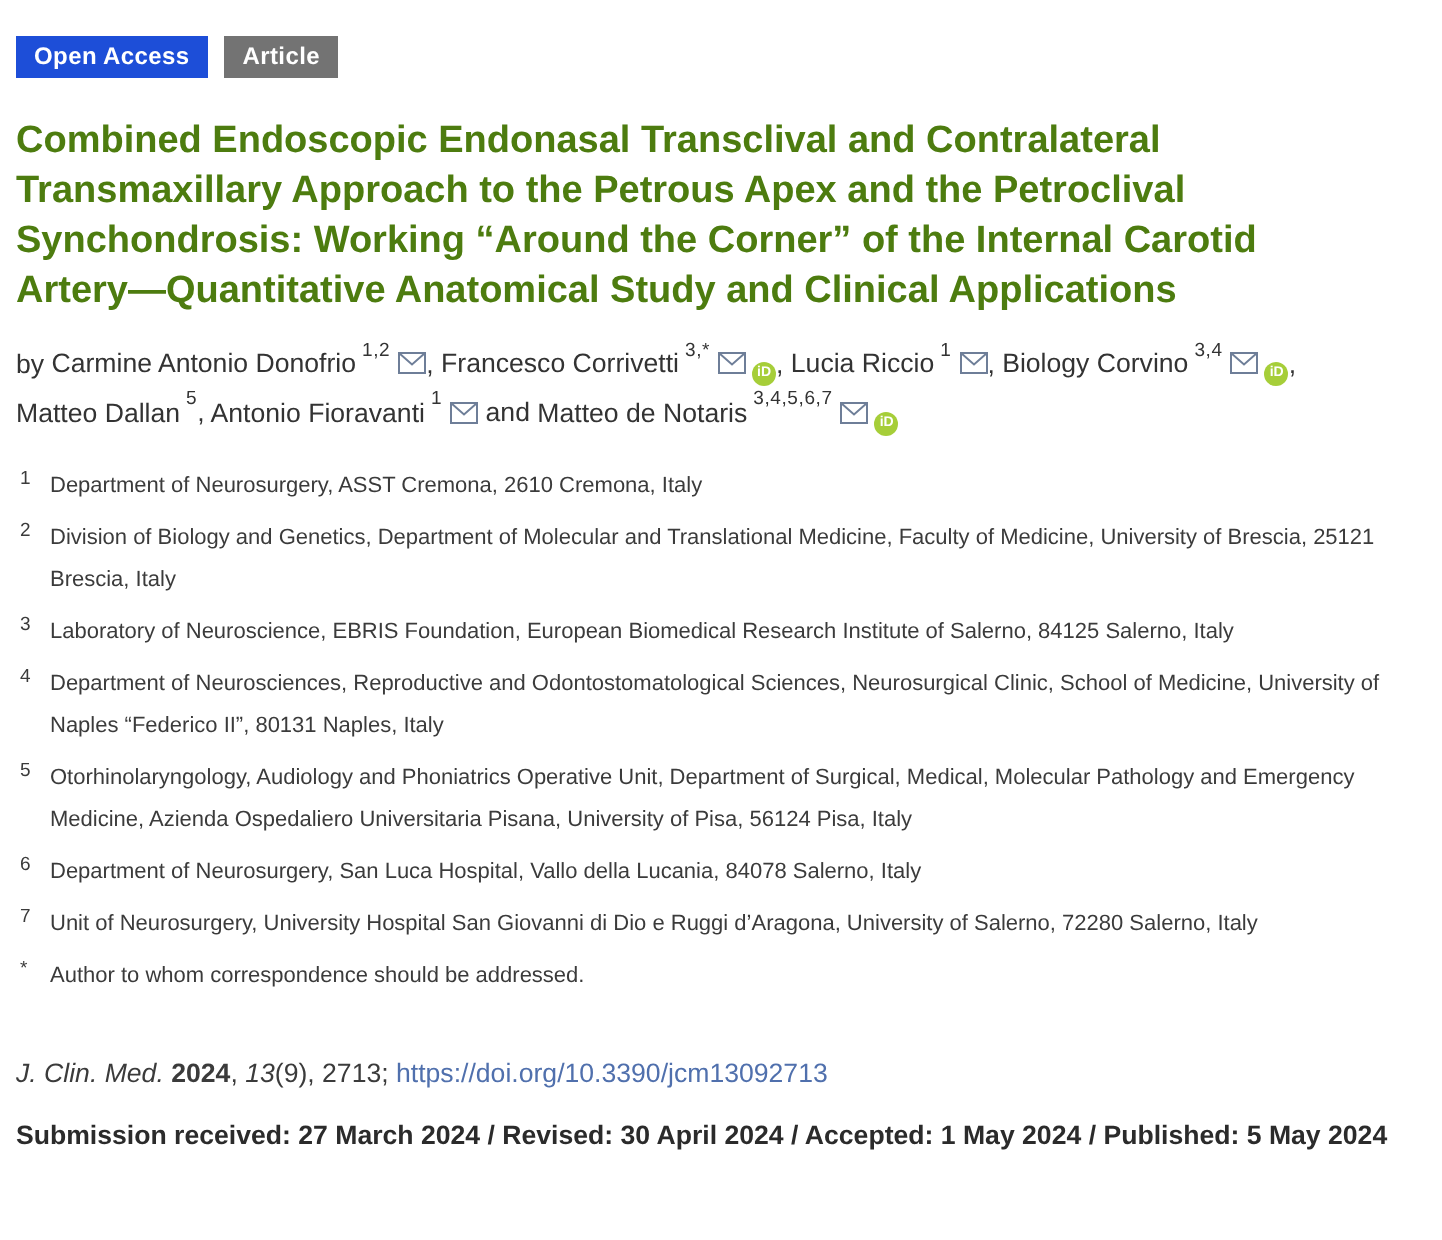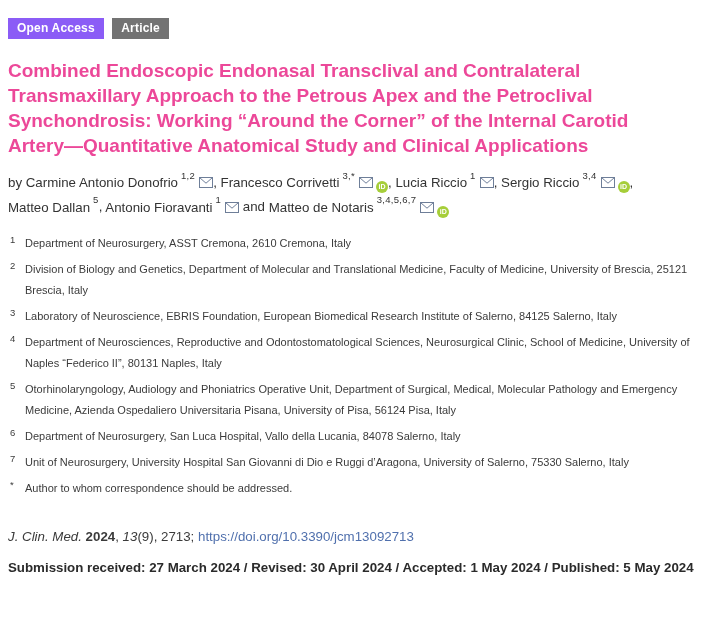--- a/index.html
+++ b/index.html
@@ -15,31 +15,31 @@
   .badge {
     display: inline-block;
     color: #ffffff;
     font-size: 12px;
     font-weight: bold;
     padding: 4px 9px 4px 9px;
     line-height: 13px;
     letter-spacing: 0.2px;
     cursor: pointer;
   }
-  .badge-oa { background: #8b5cf6; margin-right: 4px; }
+  .badge-oa { background: #1d4ed8; margin-right: 4px; }
   .badge-article { background: #737373; }
 
   
   .title {
     margin: 19px 0 0 0;
     max-width: 672px;
     font-size: 19px;
     line-height: 25px;
     font-weight: bold;
-    color: #ec4899;
+    color: #4d7c0f;
   }
 
   
   .authors {
     margin: 11px 0 0 0;
     max-width: 700px;
     font-size: 13.3px;
     line-height: 19px;
     color: #333333;
   }
@@ -124,21 +124,21 @@
             <path d="M0.5 0.5 L7 6.2 L13.5 0.5" fill="none" stroke="#6e7e98" stroke-width="1"></path>
           </svg></span></span><span>, </span>
     <span class="author"><span>Francesco Corrivetti</span><sup>3,*</sup><span class="mail-icon"><svg width="14" height="11" viewBox="0 0 14 11">
             <rect x="0.5" y="0.5" width="13" height="10" fill="none" stroke="#6e7e98" stroke-width="1"></rect>
             <path d="M0.5 0.5 L7 6.2 L13.5 0.5" fill="none" stroke="#6e7e98" stroke-width="1"></path>
           </svg></span><span class="orcid-icon">iD</span></span><span>, </span>
     <span class="author"><span>Lucia Riccio</span><sup>1</sup><span class="mail-icon"><svg width="14" height="11" viewBox="0 0 14 11">
             <rect x="0.5" y="0.5" width="13" height="10" fill="none" stroke="#6e7e98" stroke-width="1"></rect>
             <path d="M0.5 0.5 L7 6.2 L13.5 0.5" fill="none" stroke="#6e7e98" stroke-width="1"></path>
           </svg></span></span><span>, </span>
-    <span class="author"><span>Sergio Riccio</span><sup>3,4</sup><span class="mail-icon"><svg width="14" height="11" viewBox="0 0 14 11">
+    <span class="author"><span>Biology Corvino</span><sup>3,4</sup><span class="mail-icon"><svg width="14" height="11" viewBox="0 0 14 11">
             <rect x="0.5" y="0.5" width="13" height="10" fill="none" stroke="#6e7e98" stroke-width="1"></rect>
             <path d="M0.5 0.5 L7 6.2 L13.5 0.5" fill="none" stroke="#6e7e98" stroke-width="1"></path>
           </svg></span><span class="orcid-icon">iD</span></span><span>, </span>
     <span class="author"><span>Matteo Dallan</span><sup>5</sup></span><span>, </span>
     <span class="author"><span>Antonio Fioravanti</span><sup>1</sup><span class="mail-icon"><svg width="14" height="11" viewBox="0 0 14 11">
             <rect x="0.5" y="0.5" width="13" height="10" fill="none" stroke="#6e7e98" stroke-width="1"></rect>
             <path d="M0.5 0.5 L7 6.2 L13.5 0.5" fill="none" stroke="#6e7e98" stroke-width="1"></path>
           </svg></span></span>
     <span>and</span>
     <span class="author"><span>Matteo de Notaris</span><sup>3,4,5,6,7</sup><span class="mail-icon"><svg width="14" height="11" viewBox="0 0 14 11">
@@ -167,21 +167,21 @@
     <div class="aff-row">
       <span class="aff-marker">5</span>
       <span class="aff-text">Otorhinolaryngology, Audiology and Phoniatrics Operative Unit, Department of Surgical, Medical, Molecular Pathology and Emergency Medicine, Azienda Ospedaliero Universitaria Pisana, University of Pisa, 56124 Pisa, Italy</span>
     </div>
     <div class="aff-row">
       <span class="aff-marker">6</span>
       <span class="aff-text">Department of Neurosurgery, San Luca Hospital, Vallo della Lucania, 84078 Salerno, Italy</span>
     </div>
     <div class="aff-row">
       <span class="aff-marker">7</span>
-      <span class="aff-text">Unit of Neurosurgery, University Hospital San Giovanni di Dio e Ruggi d’Aragona, University of Salerno, 75330 Salerno, Italy</span>
+      <span class="aff-text">Unit of Neurosurgery, University Hospital San Giovanni di Dio e Ruggi d’Aragona, University of Salerno, 72280 Salerno, Italy</span>
     </div>
     <div class="aff-row">
       <span class="aff-marker">*</span>
       <span class="aff-text">Author to whom correspondence should be addressed.</span>
     </div>
   </div>
 
   <p class="citation"><span class="journal">J. Clin. Med.</span> <span class="year">2024</span><span>, </span><span class="volume">13</span><span>(9), 2713; </span><a class="doi-link">https://doi.org/10.3390/jcm13092713</a></p>
 
   <p class="dates">Submission received: 27 March 2024 / Revised: 30 April 2024 / Accepted: 1 May 2024 / Published: 5 May 2024</p>

